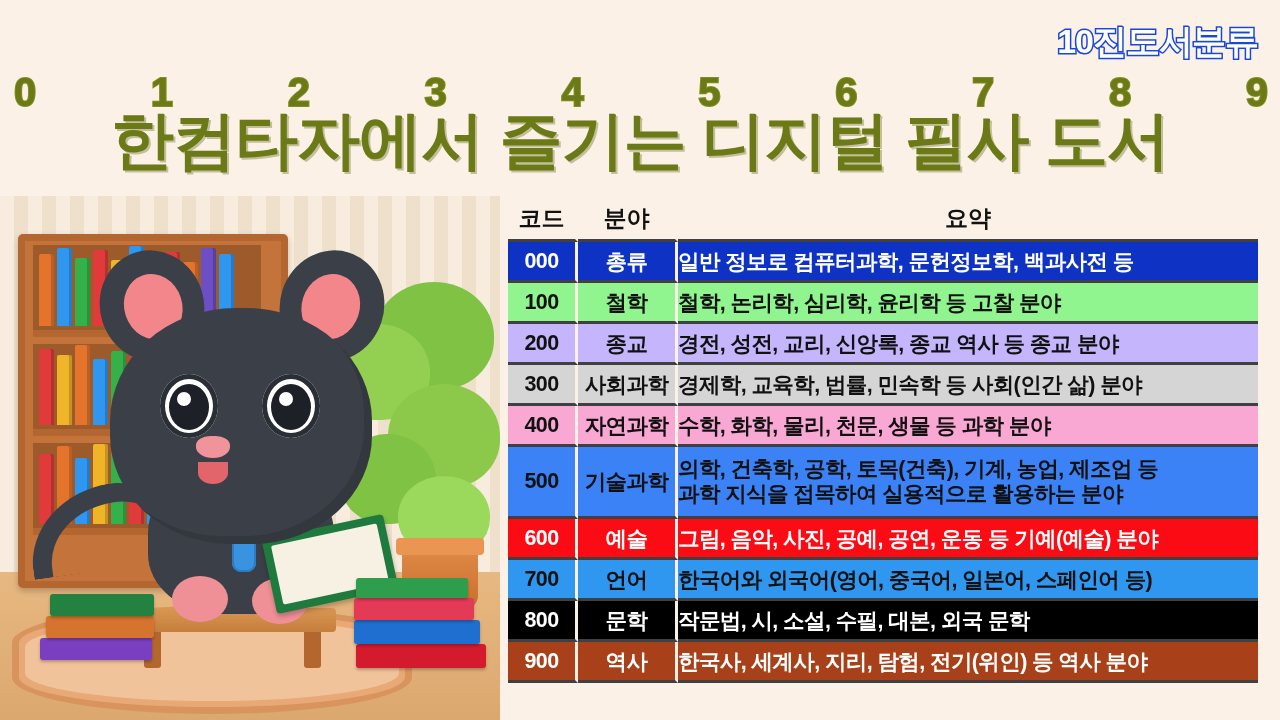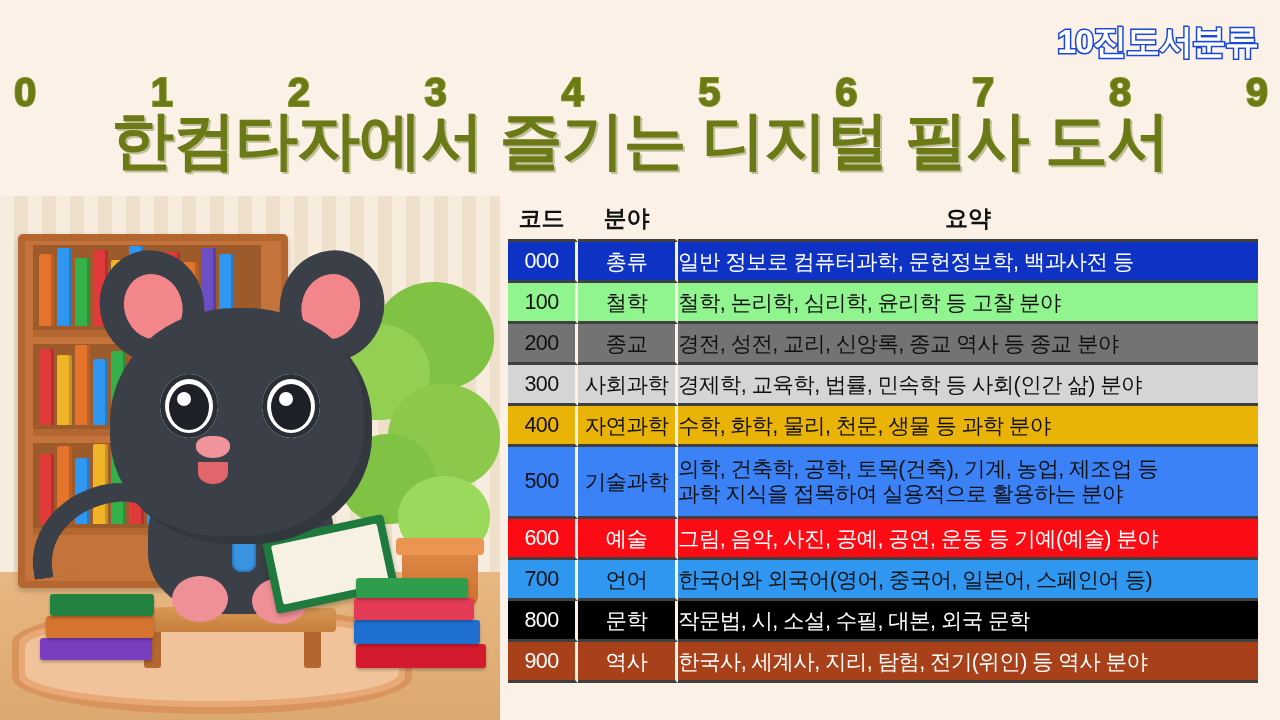--- a/index.html
+++ b/index.html
@@ -131,21 +131,21 @@
   .col-code{width:70px;text-align:center;}
   .col-field{width:100px;text-align:center;}
   .col-sum{text-align:left;padding-left:7px;}
 
   thead th{
     background:#fbf1e7;color:#111;
     font-size:23px;font-weight:bold;height:44px;
     border-right:1px solid #d8cbb8;border-bottom:2px solid #9b8f7c;
   }
   thead th:last-child{border-right:none;}
-  tbody td{height:41px;font-size:21.5px;font-weight:normal;letter-spacing:-.6px;white-space:nowrap;}
+  tbody td{height:41px;font-size:21.5px;font-weight:bold;letter-spacing:-.6px;white-space:nowrap;}
   tbody tr.tall td{height:72px;}
   .sum2{line-height:1.15;}
 </style>
 </head>
 <body>
 
 <div id="stage">
 
   <div class="badge">10진도서분류</div>
 
@@ -272,31 +272,31 @@
       <tr style="background:#0e33c4;color:#ffffff;">
         <td class="col-code">000</td>
         <td class="col-field">총류</td>
         <td class="col-sum">일반 정보로 컴퓨터과학, 문헌정보학, 백과사전 등</td>
       </tr>
       <tr style="background:#90f58f;color:#111111;">
         <td class="col-code">100</td>
         <td class="col-field">철학</td>
         <td class="col-sum">철학, 논리학, 심리학, 윤리학 등 고찰 분야</td>
       </tr>
-      <tr style="background:#737373;color:#111111;">
+      <tr style="background:#c4b5fd;color:#111111;">
         <td class="col-code">200</td>
         <td class="col-field">종교</td>
         <td class="col-sum">경전, 성전, 교리, 신앙록, 종교 역사 등 종교 분야</td>
       </tr>
       <tr style="background:#d5d5d5;color:#111111;">
         <td class="col-code">300</td>
         <td class="col-field">사회과학</td>
         <td class="col-sum">경제학, 교육학, 법률, 민속학 등 사회(인간 삶) 분야</td>
       </tr>
-      <tr style="background:#eab308;color:#111111;">
+      <tr style="background:#f9a8d4;color:#111111;">
         <td class="col-code">400</td>
         <td class="col-field">자연과학</td>
         <td class="col-sum">수학, 화학, 물리, 천문, 생물 등 과학 분야</td>
       </tr>
       <tr class="tall" style="background:#3b82f6;color:#111111;">
         <td class="col-code">500</td>
         <td class="col-field">기술과학</td>
         <td class="col-sum sum2">
           <div>의학, 건축학, 공학, 토목(건축), 기계, 농업, 제조업 등</div>
           <div>과학 지식을 접목하여 실용적으로 활용하는 분야</div>

